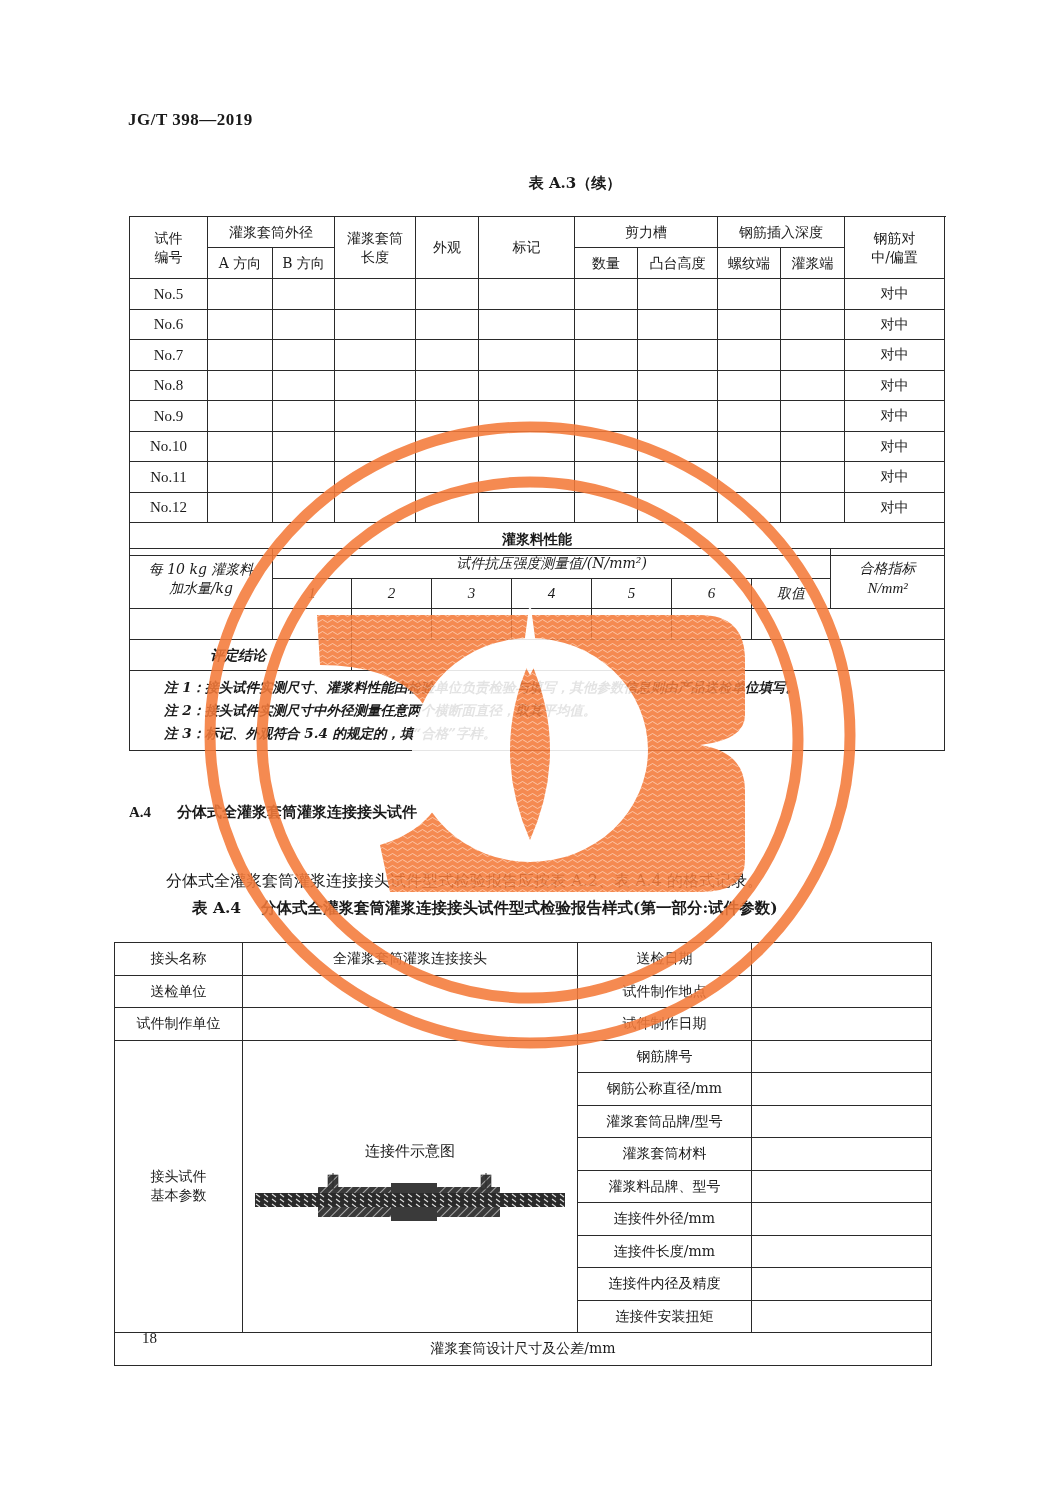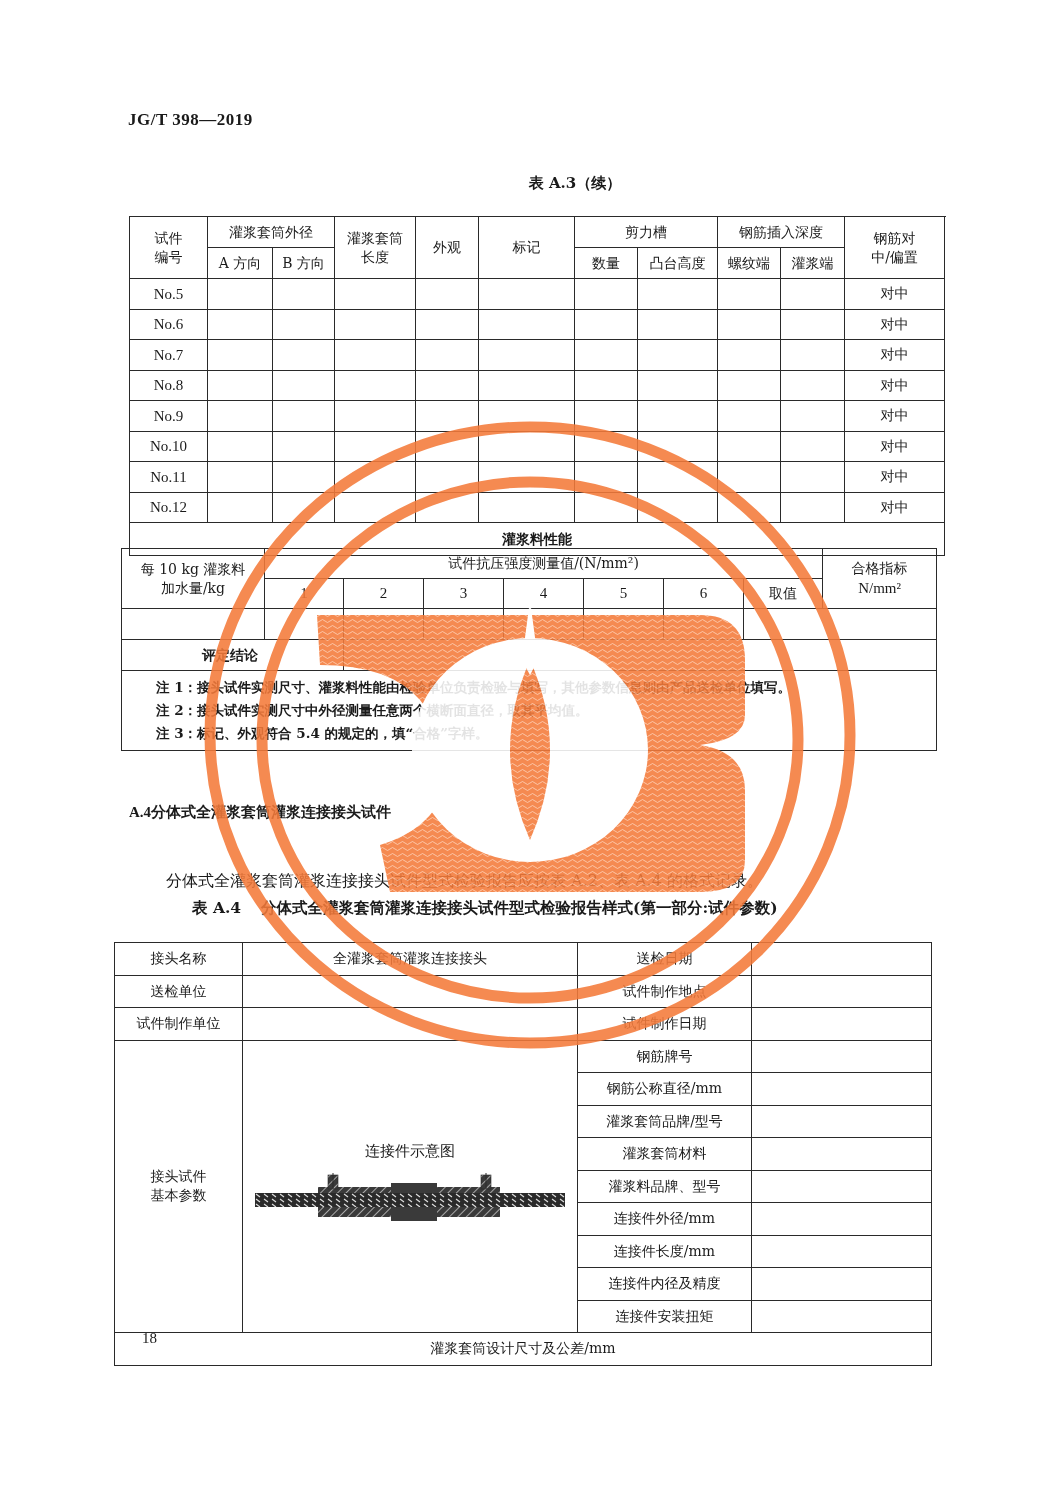--- a/index.html
+++ b/index.html
@@ -25,21 +25,21 @@
   }
   
   #t1 { left: 129px; top: 216px; width: 815px; }
   #t1 tr.hdr1 td, #t1 tr.hdr2 td { height: 30px; }
   #t1 tr.rowdata td { height: 29.5px; }
   #t1 .sec-title td { height: 32px; }
   .nolabel { font-family: "Liberation Serif", "DejaVu Serif", serif; font-size: 15px; }
   .section-heading {
     position: absolute; left: 129px; top: 803px; font-weight: bold; font-size: 15px;
   }
-  .section-heading .num { font-family: "Liberation Serif", serif; }
+  .section-heading .num { font-family: "Liberation Serif", serif; margin-right: 26px; }
   .para {
     position: absolute; left: 166px; top: 871px; font-size: 16px;
   }
   .tbl2-caption {
     position: absolute; left: 192px; top: 898px; font-weight: bold; font-size: 15.5px;
   }
   .tbl2-caption .num { margin-right: 20px; margin-top: 36px; }
   
   #t2 { left: 114px; top: 942px; width: 817px; }
   #t2 td { height: 31.5px; }
@@ -198,21 +198,21 @@
         <td></td>
     <td>对中</td>
   </tr>
 
   <tr class="sec-title">
     <td colspan="11" class="center-label">灌浆料性能</td>
   </tr>
 </tbody>
   </table>
 
-<table id="t1b" style="left:121px; top:548px; width:815px;">
+<table id="t1b" style="left:129px; top:548px; width:815px;font-style:italic;">
   <colgroup>
     <col style="width:143px">
       <col style="width:79px">
       <col style="width:80px">
       <col style="width:80px">
     <col style="width:80px">
       <col style="width:80px">
       <col style="width:80px">
       <col style="width:79px">
       <col style="width:114px">

